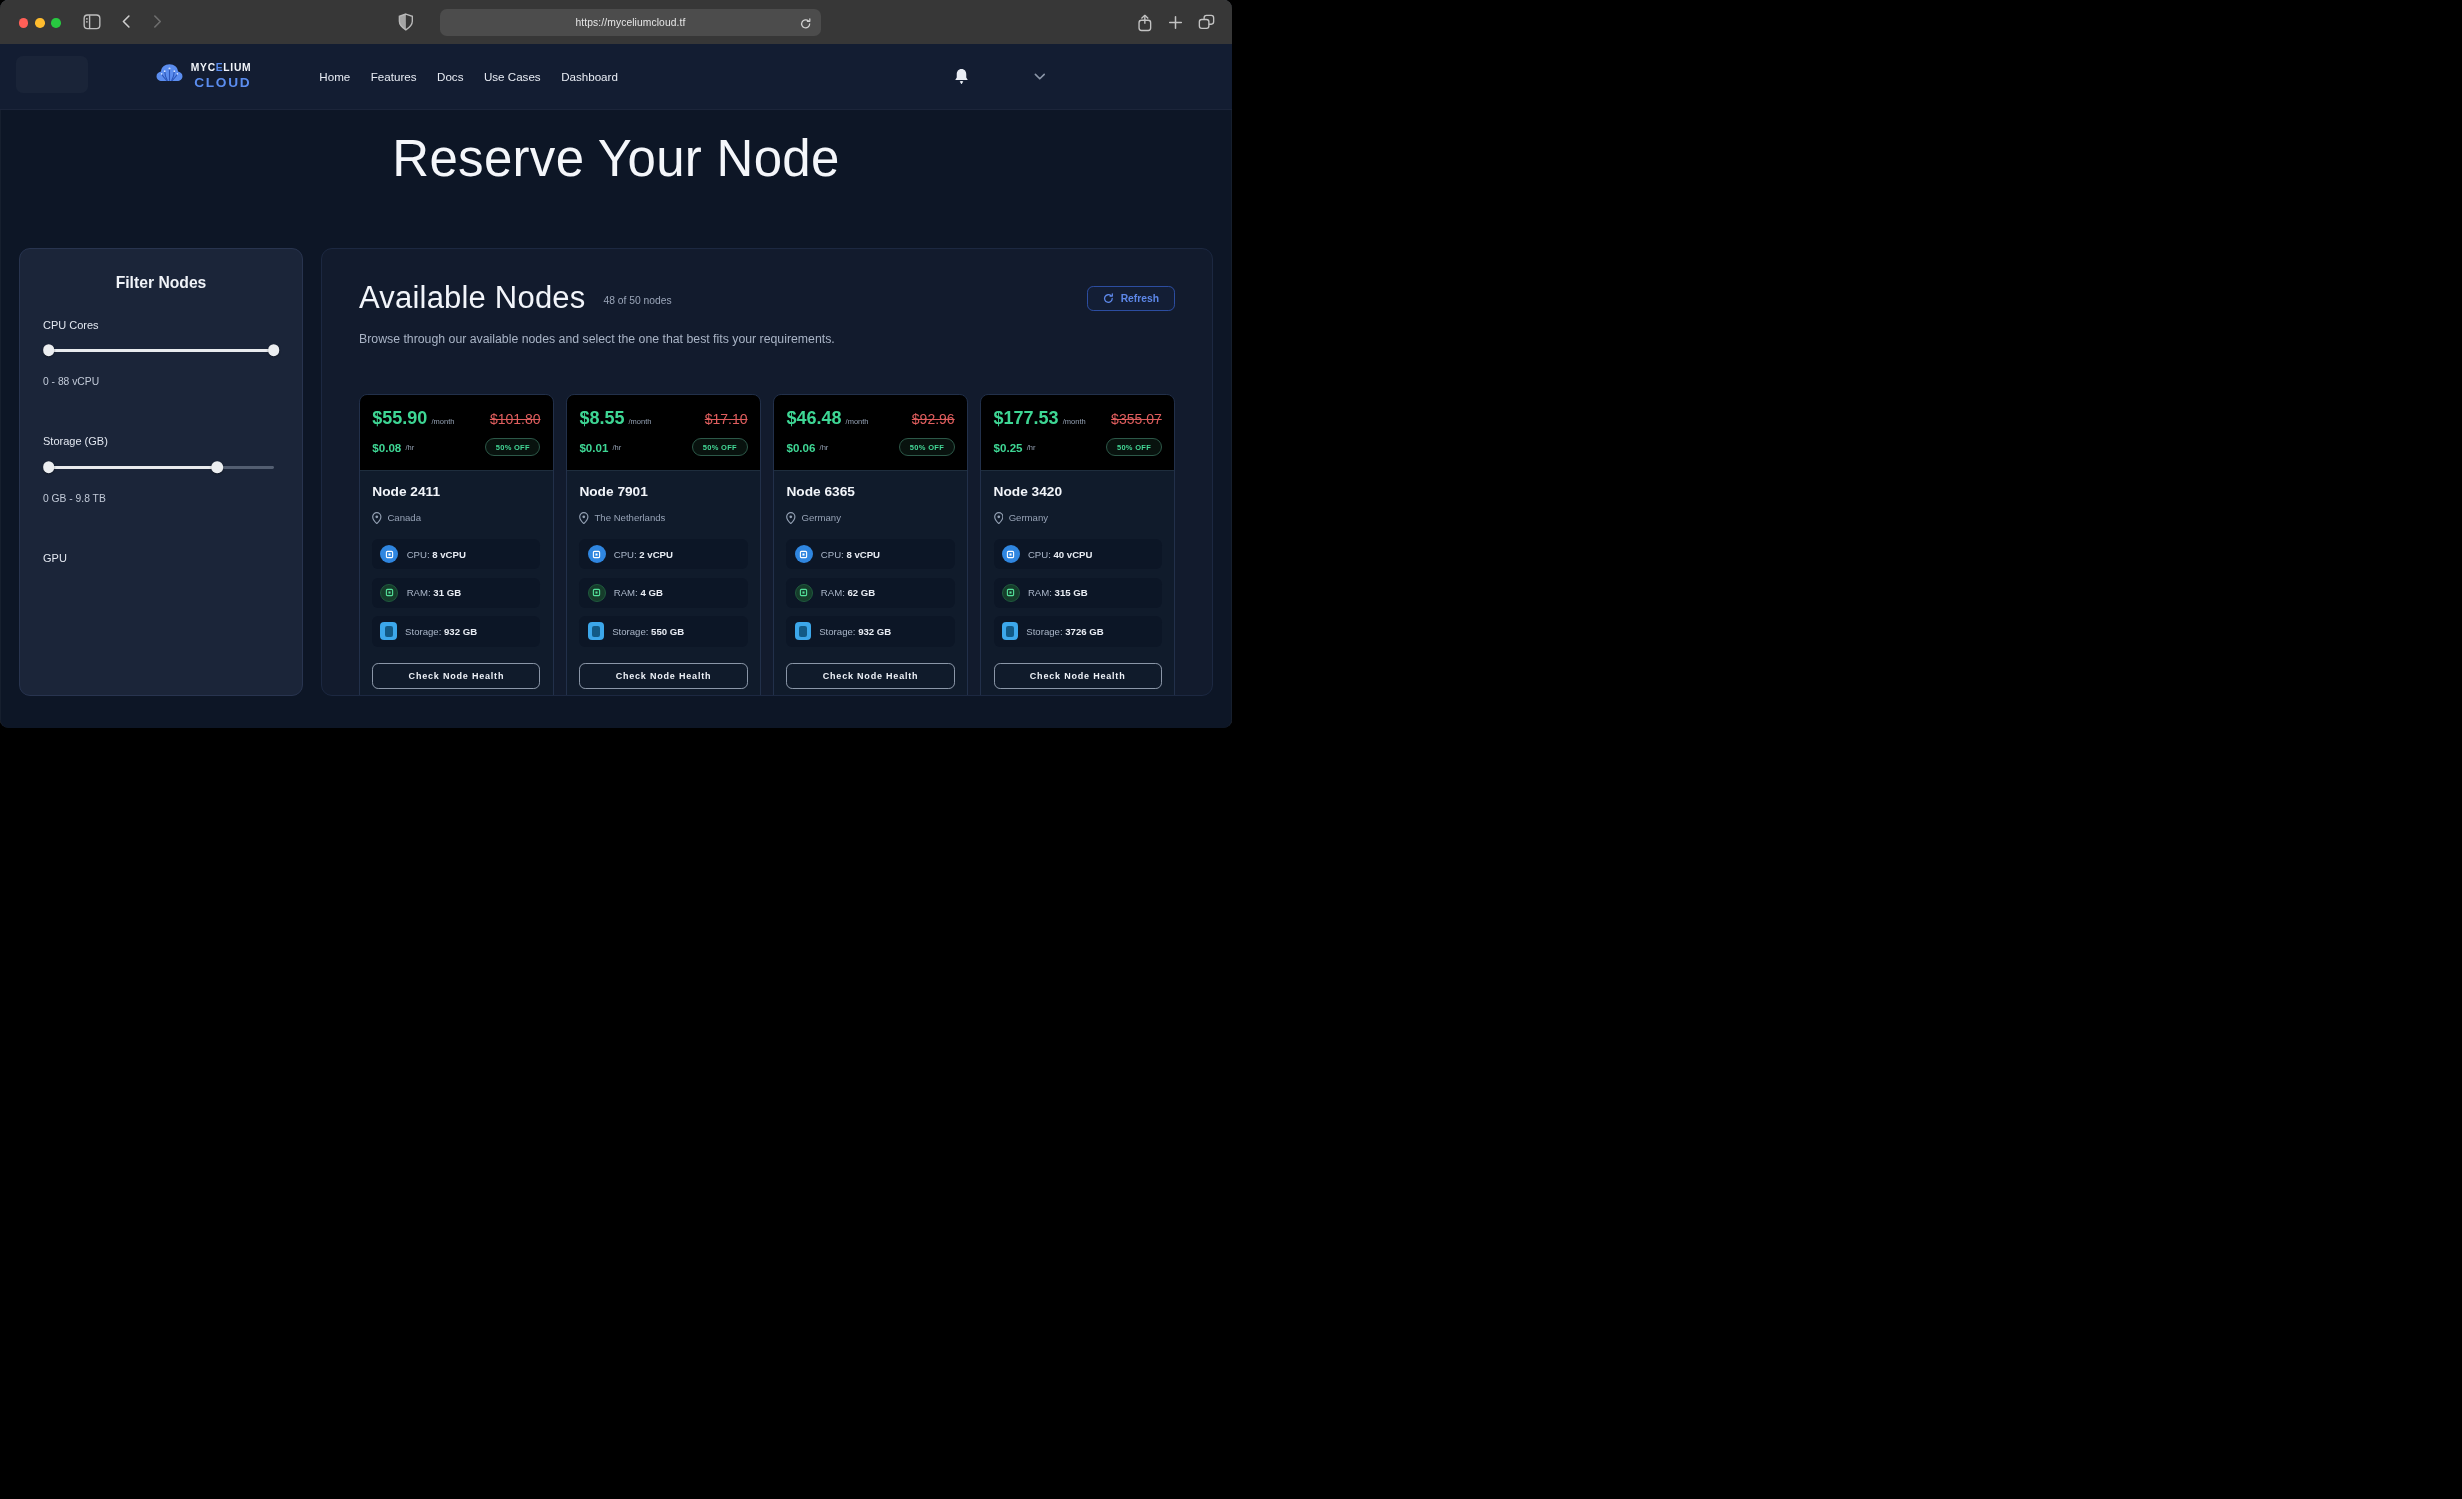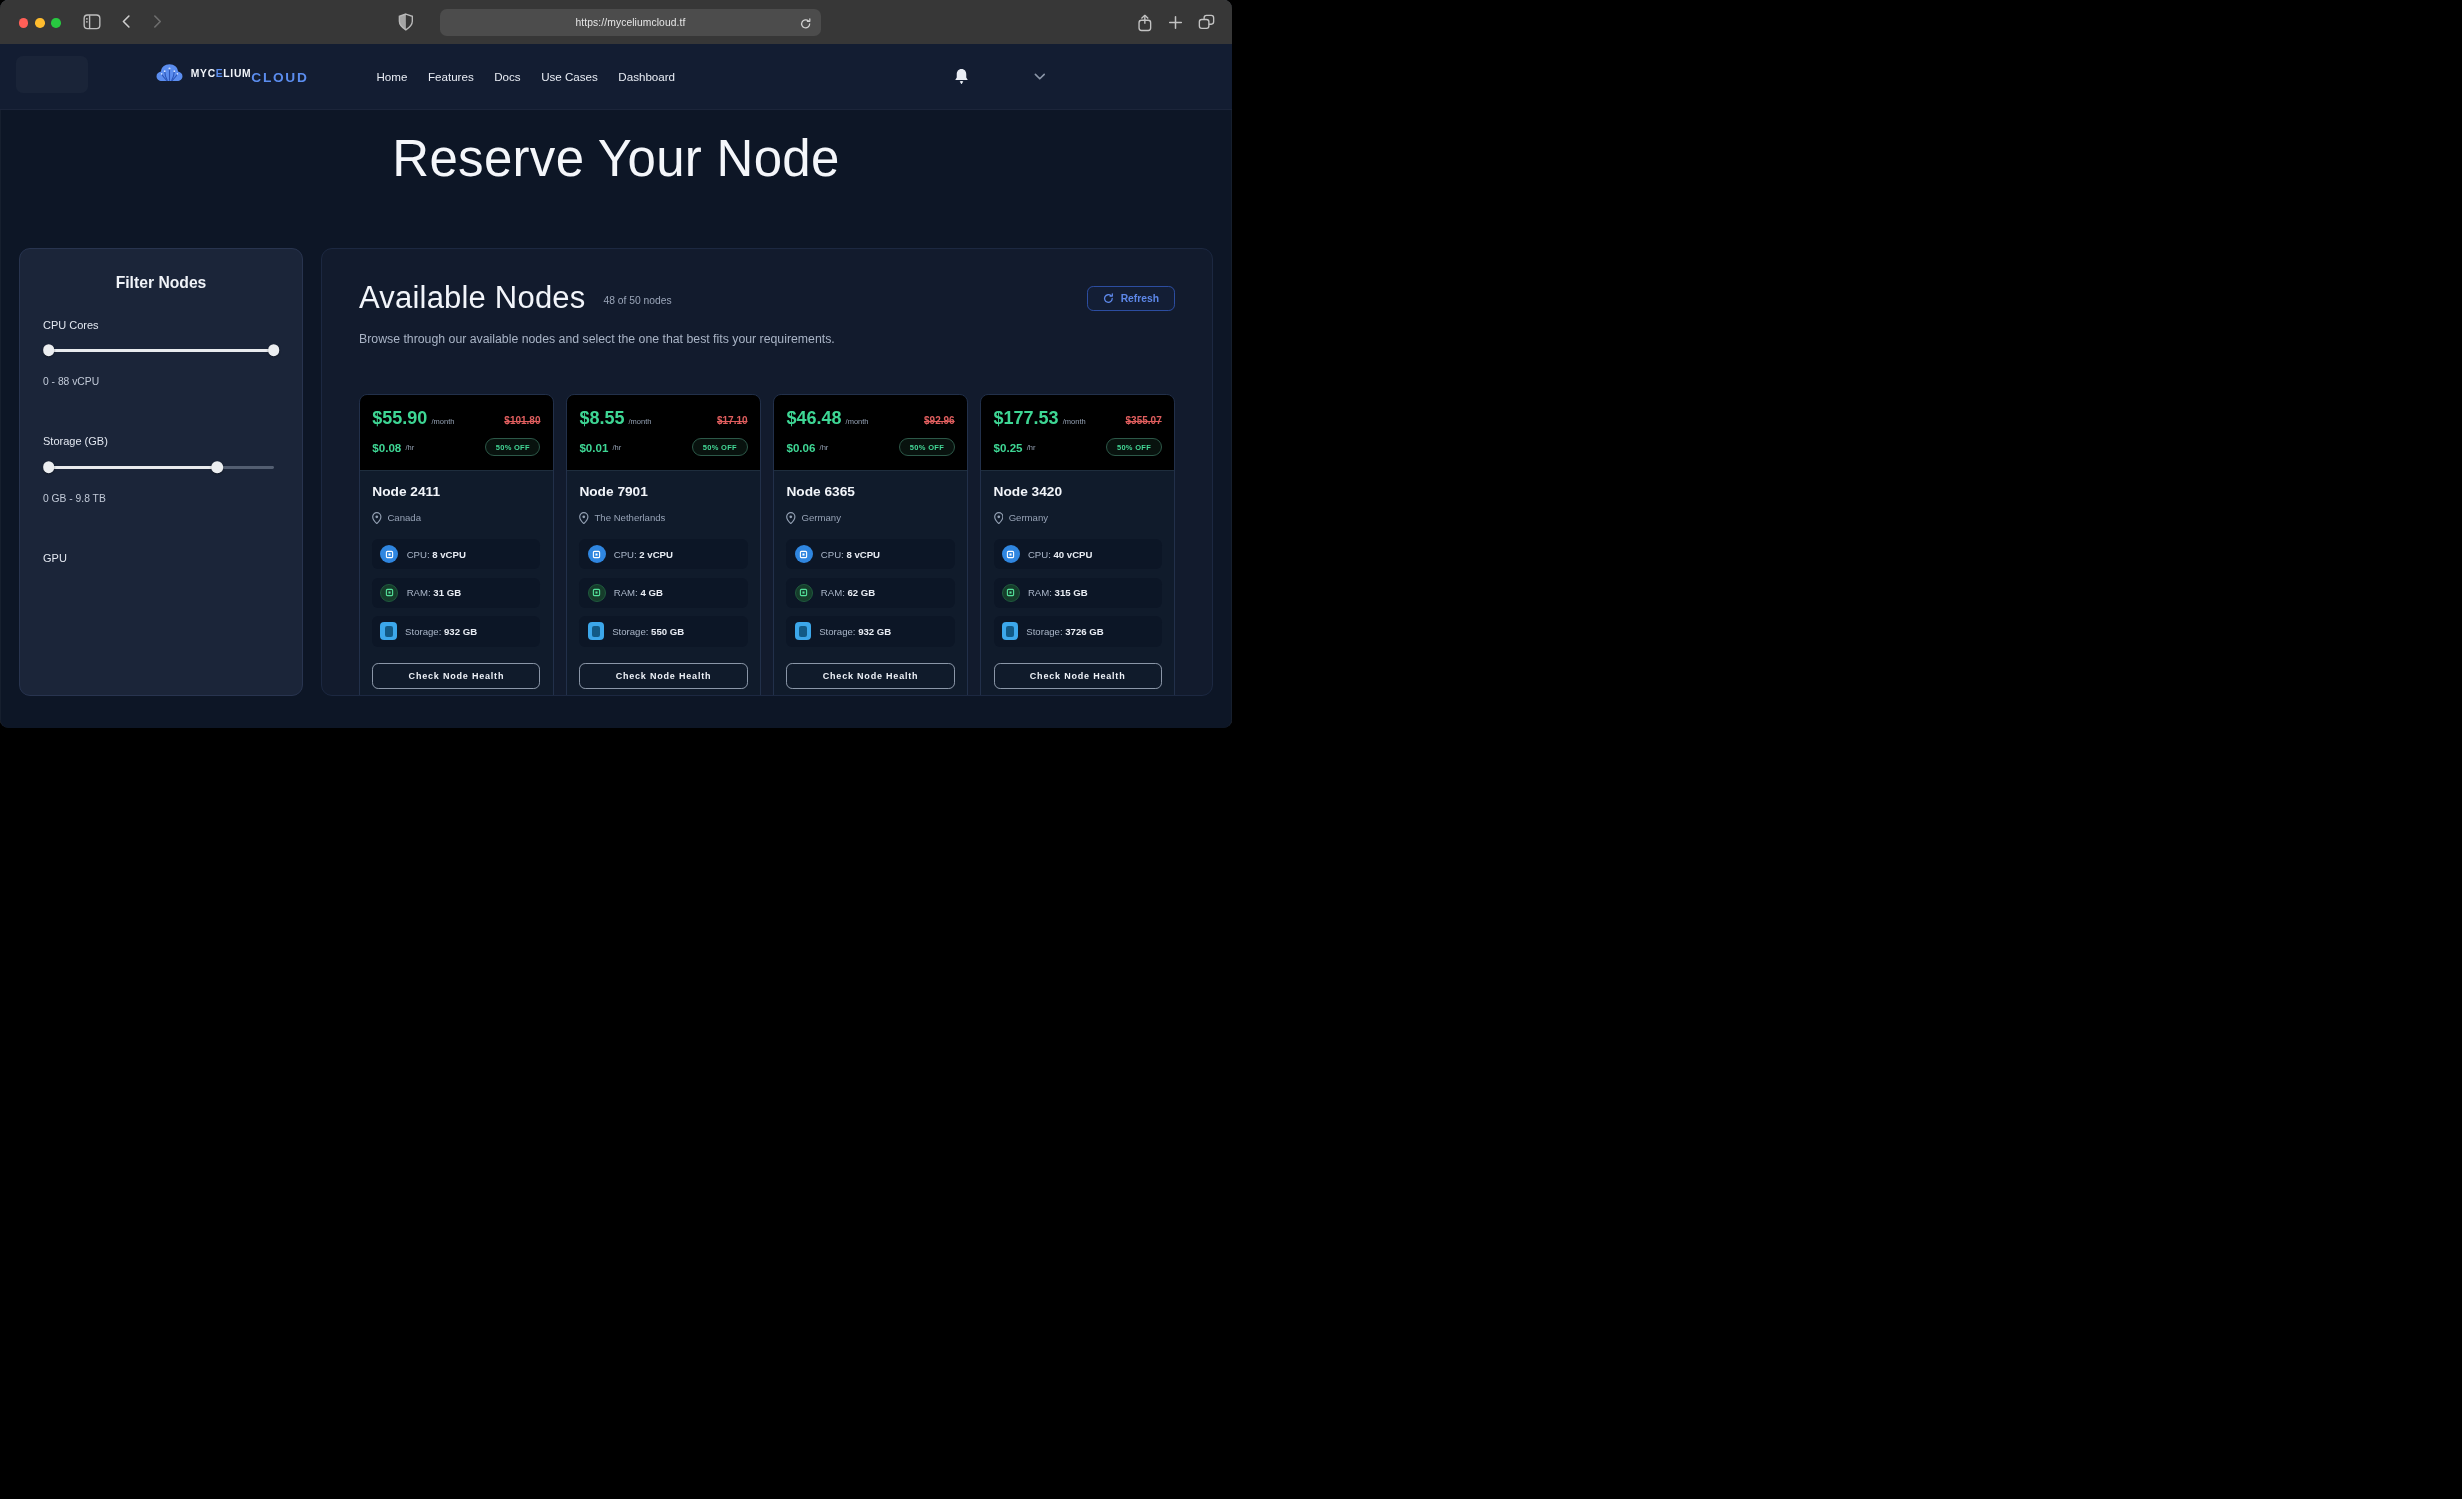--- a/index.html
+++ b/index.html
@@ -20,21 +20,21 @@
   .url-bar { position:absolute; left:440px; top:9px; width:381px; height:27px; background:#4c4c4c;
              border-radius:6.8px; display:flex; align-items:center; justify-content:center; }
   .url-text { font-size:10.3px; color:#e6e6e6; letter-spacing:0.1px; }
   .url-refresh { position:absolute; right:9px; top:6.2px; color:#d2d2d2; }
 
   
   .navbar { position:relative; height:66px; background:#131d32; display:flex; align-items:center;
             border-bottom:0.7px solid rgba(255,255,255,.04); }
   .nav-skel { position:absolute; left:16.4px; top:11.6px; width:72px; height:37px; background:#1a2438; border-radius:6.8px; }
   .brand { display:flex; align-items:center; gap:6.8px; margin-left:155px; cursor:pointer; }
-  .brand-txt { display:flex; flex-direction:row; line-height:1; }
+  .brand-txt { display:flex; flex-direction:column; line-height:1;text-align:right; }
   .brand-top { font-size:10.3px; font-weight:700; letter-spacing:0.7px; color:#f2f5fa; }
   .brand-top .mid { color:#5b8def; }
   .brand-bottom { font-size:13.7px; font-weight:700; letter-spacing:1.7px; color:#5b8def; margin-top:2.1px; }
   .nav-links { display:flex; gap:20.5px; margin-left:68px; }
   .nav-link { font-size:11.6px; font-weight:500; color:#e8ecf4; cursor:pointer; }
   .nav-right { margin-left:auto; display:flex; align-items:center; gap:65px; margin-right:186px; }
   .icon-btn { cursor:pointer; display:flex; align-items:center; }
 
   
   .hero { text-align:center; }
@@ -67,21 +67,21 @@
   .refresh-btn { margin-left:auto; margin-top:5.5px; display:flex; align-items:flex-end; gap:6.8px;
                  padding:6.2px 15px; border:1px solid #2c4da0; border-radius:6.2px; color:#5d87e8;
                  font-size:10.3px; font-weight:700; background:rgba(25,45,95,.18); cursor:pointer; }
   .m-desc { margin-top:16.4px; font-size:12.3px; color:#a9b4c6; }
   .cards { margin-top:48px; display:flex; gap:12.3px; }
   .card { flex:1; background:#101b2b; border:0.7px solid #22304a; border-radius:8.2px; overflow:hidden; }
   .card-head { background:#000000; padding:12.3px 12.3px 13.7px; border-bottom:0.7px solid #1e2d3d; }
   .row1 { display:flex; align-items:baseline; }
   .price { font-size:18px; font-weight:700; color:#3ed694; }
   .unit { font-size:7.5px; color:#93a0b2; margin-left:4.1px; }
-  .orig { margin-left:auto; font-size:10px; font-weight:700; color:#e05e5e; text-decoration:line-through;text-align:right; }
+  .orig { margin-left:auto; font-size:14px; font-weight:400; color:#e05e5e; text-decoration:line-through;text-align:right; }
   .row2 { display:flex; align-items:center; margin-top:9.6px; }
   .hourly { font-size:11.6px; font-weight:700; color:#3ed694; }
   .badge { margin-left:auto; font-size:7.5px; font-weight:700; color:#43d796; border:1px solid #2c5848;
            padding:3.4px 9.6px; border-radius:683px; background:rgba(30,70,55,.25); letter-spacing:0.3px; }
   .card-body { padding:13.7px 12.3px; }
   .nname { font-size:13.7px; font-weight:700; color:#f2f5fa; }
   .loc { display:flex; align-items:center; gap:5.5px; margin-top:12.3px; color:#96a2b5; font-size:9.6px; }
   .spec { display:flex; align-items:center; gap:8.2px; background:#0c1626; border-radius:6.2px;
           padding:6.2px 8.2px; margin-top:8.2px; font-size:9.6px; }
   .spec.first { margin-top:15px; }

